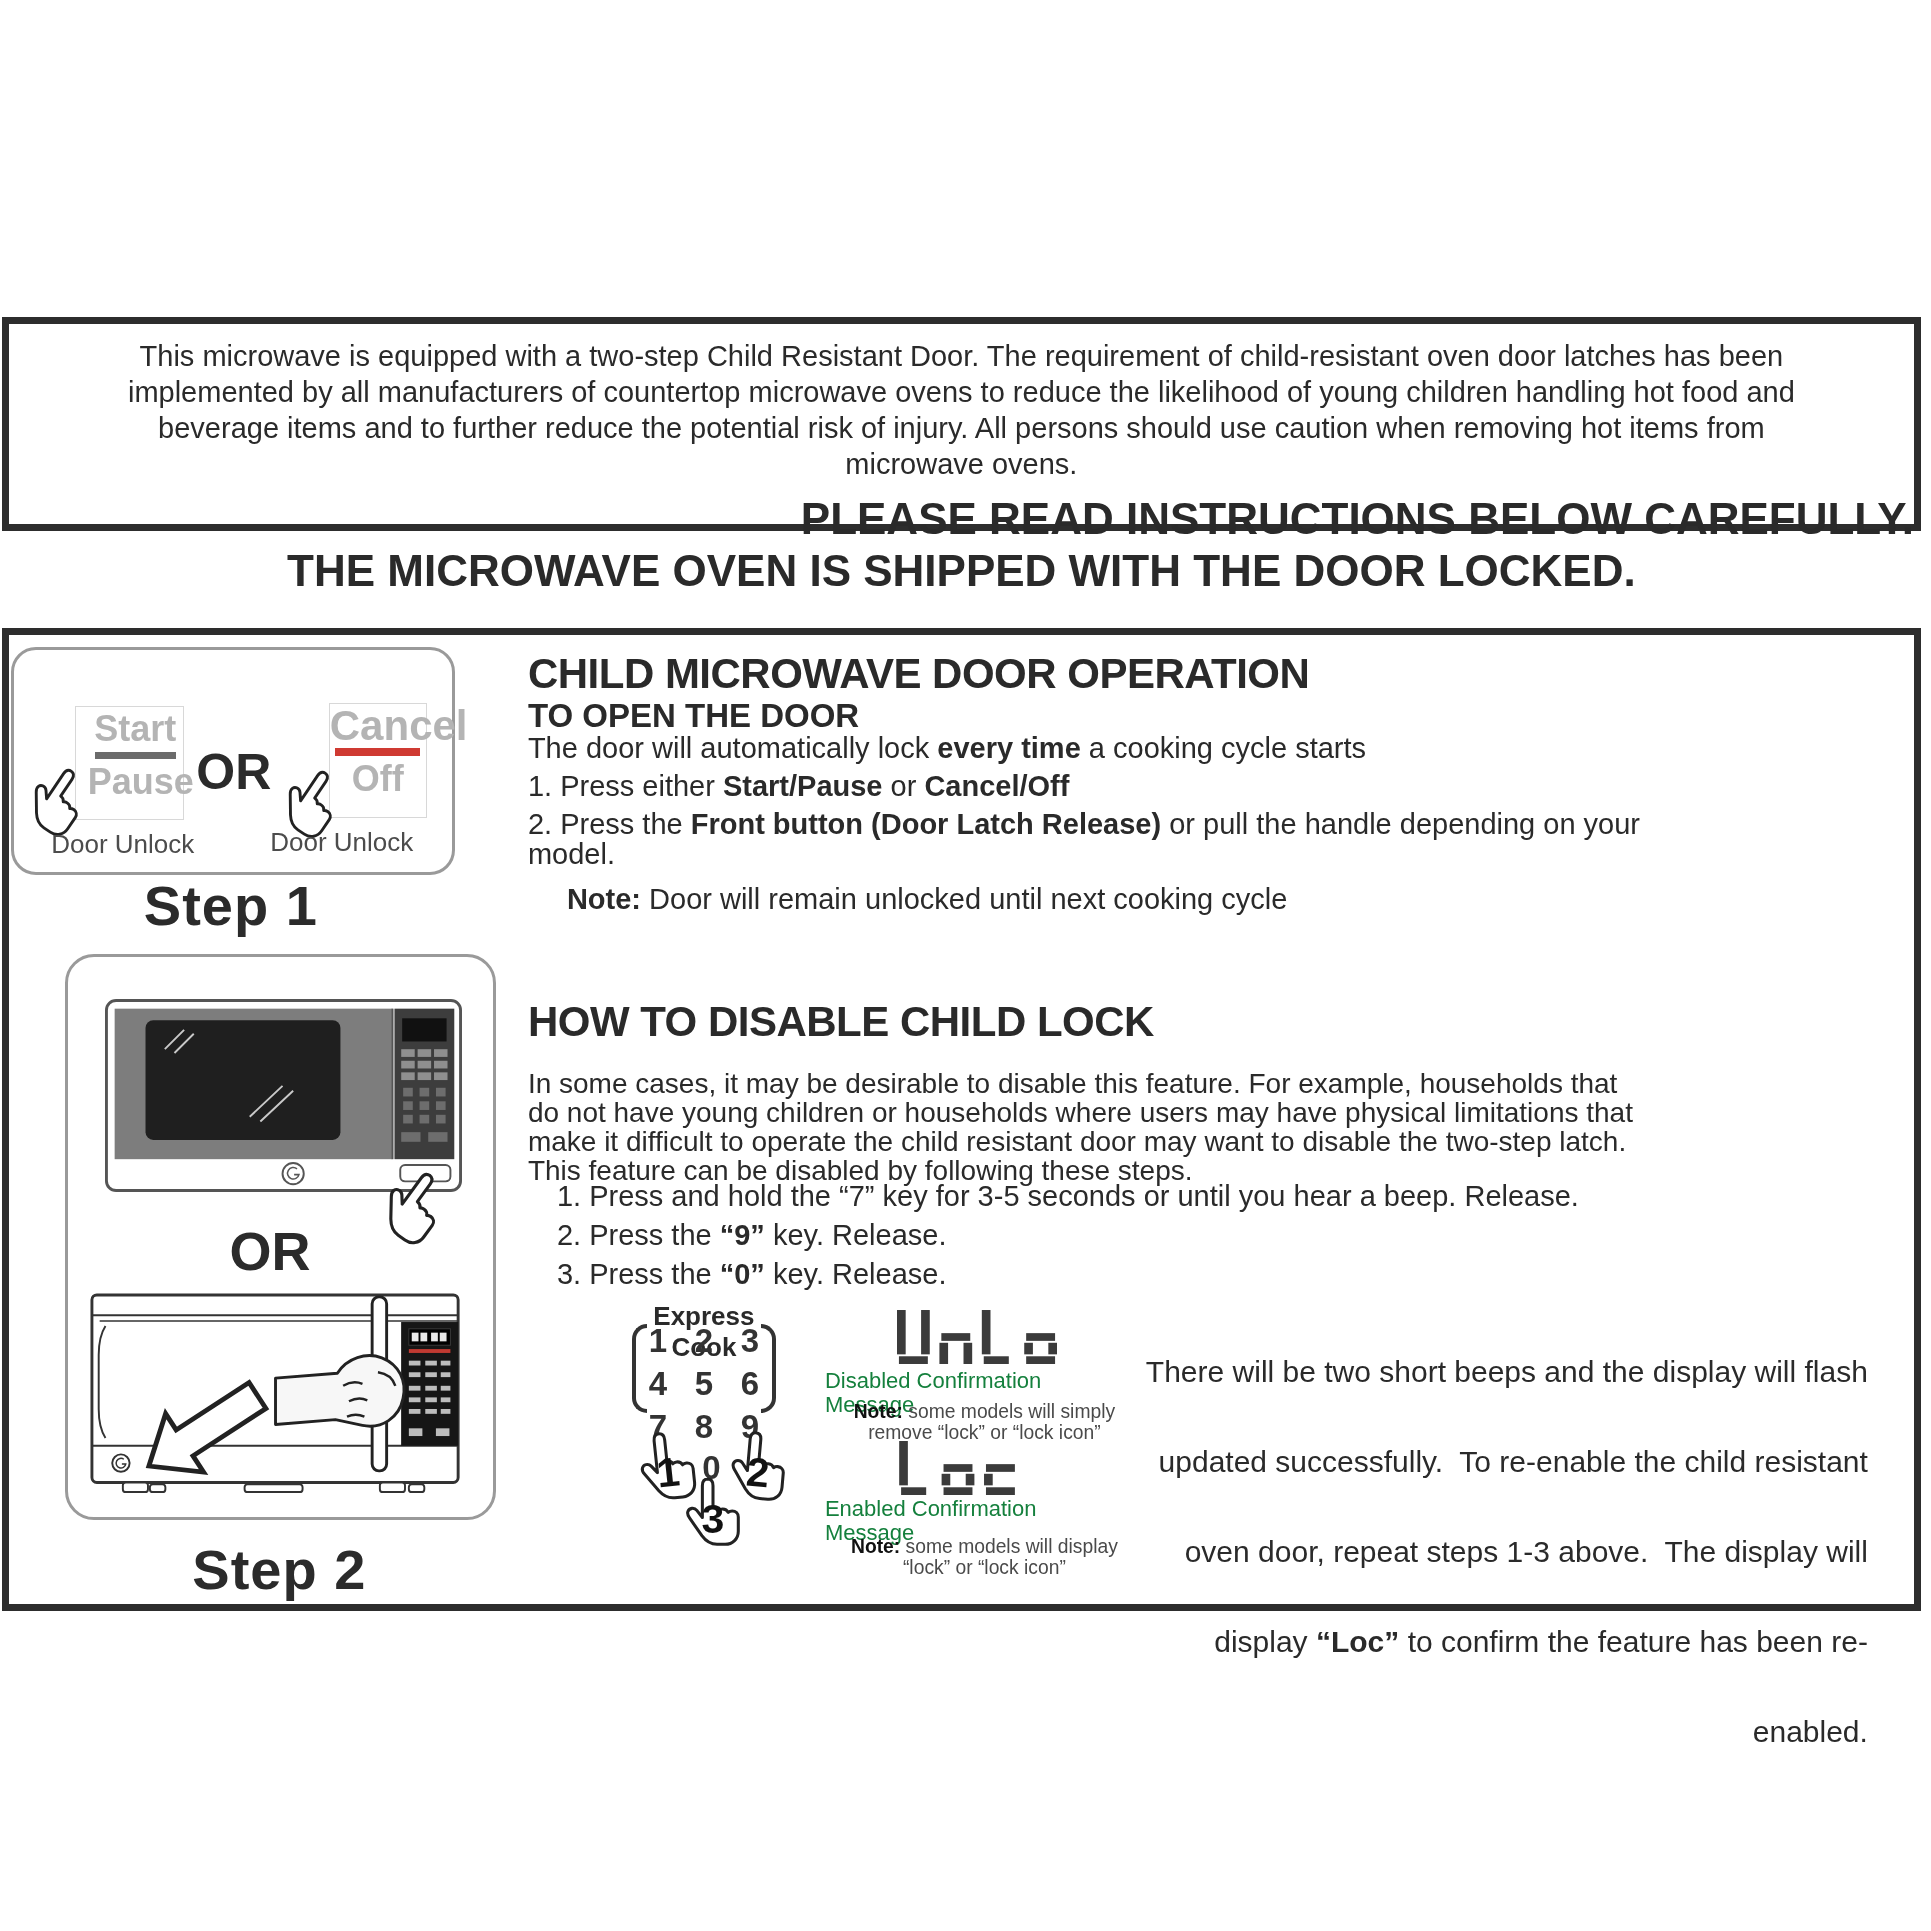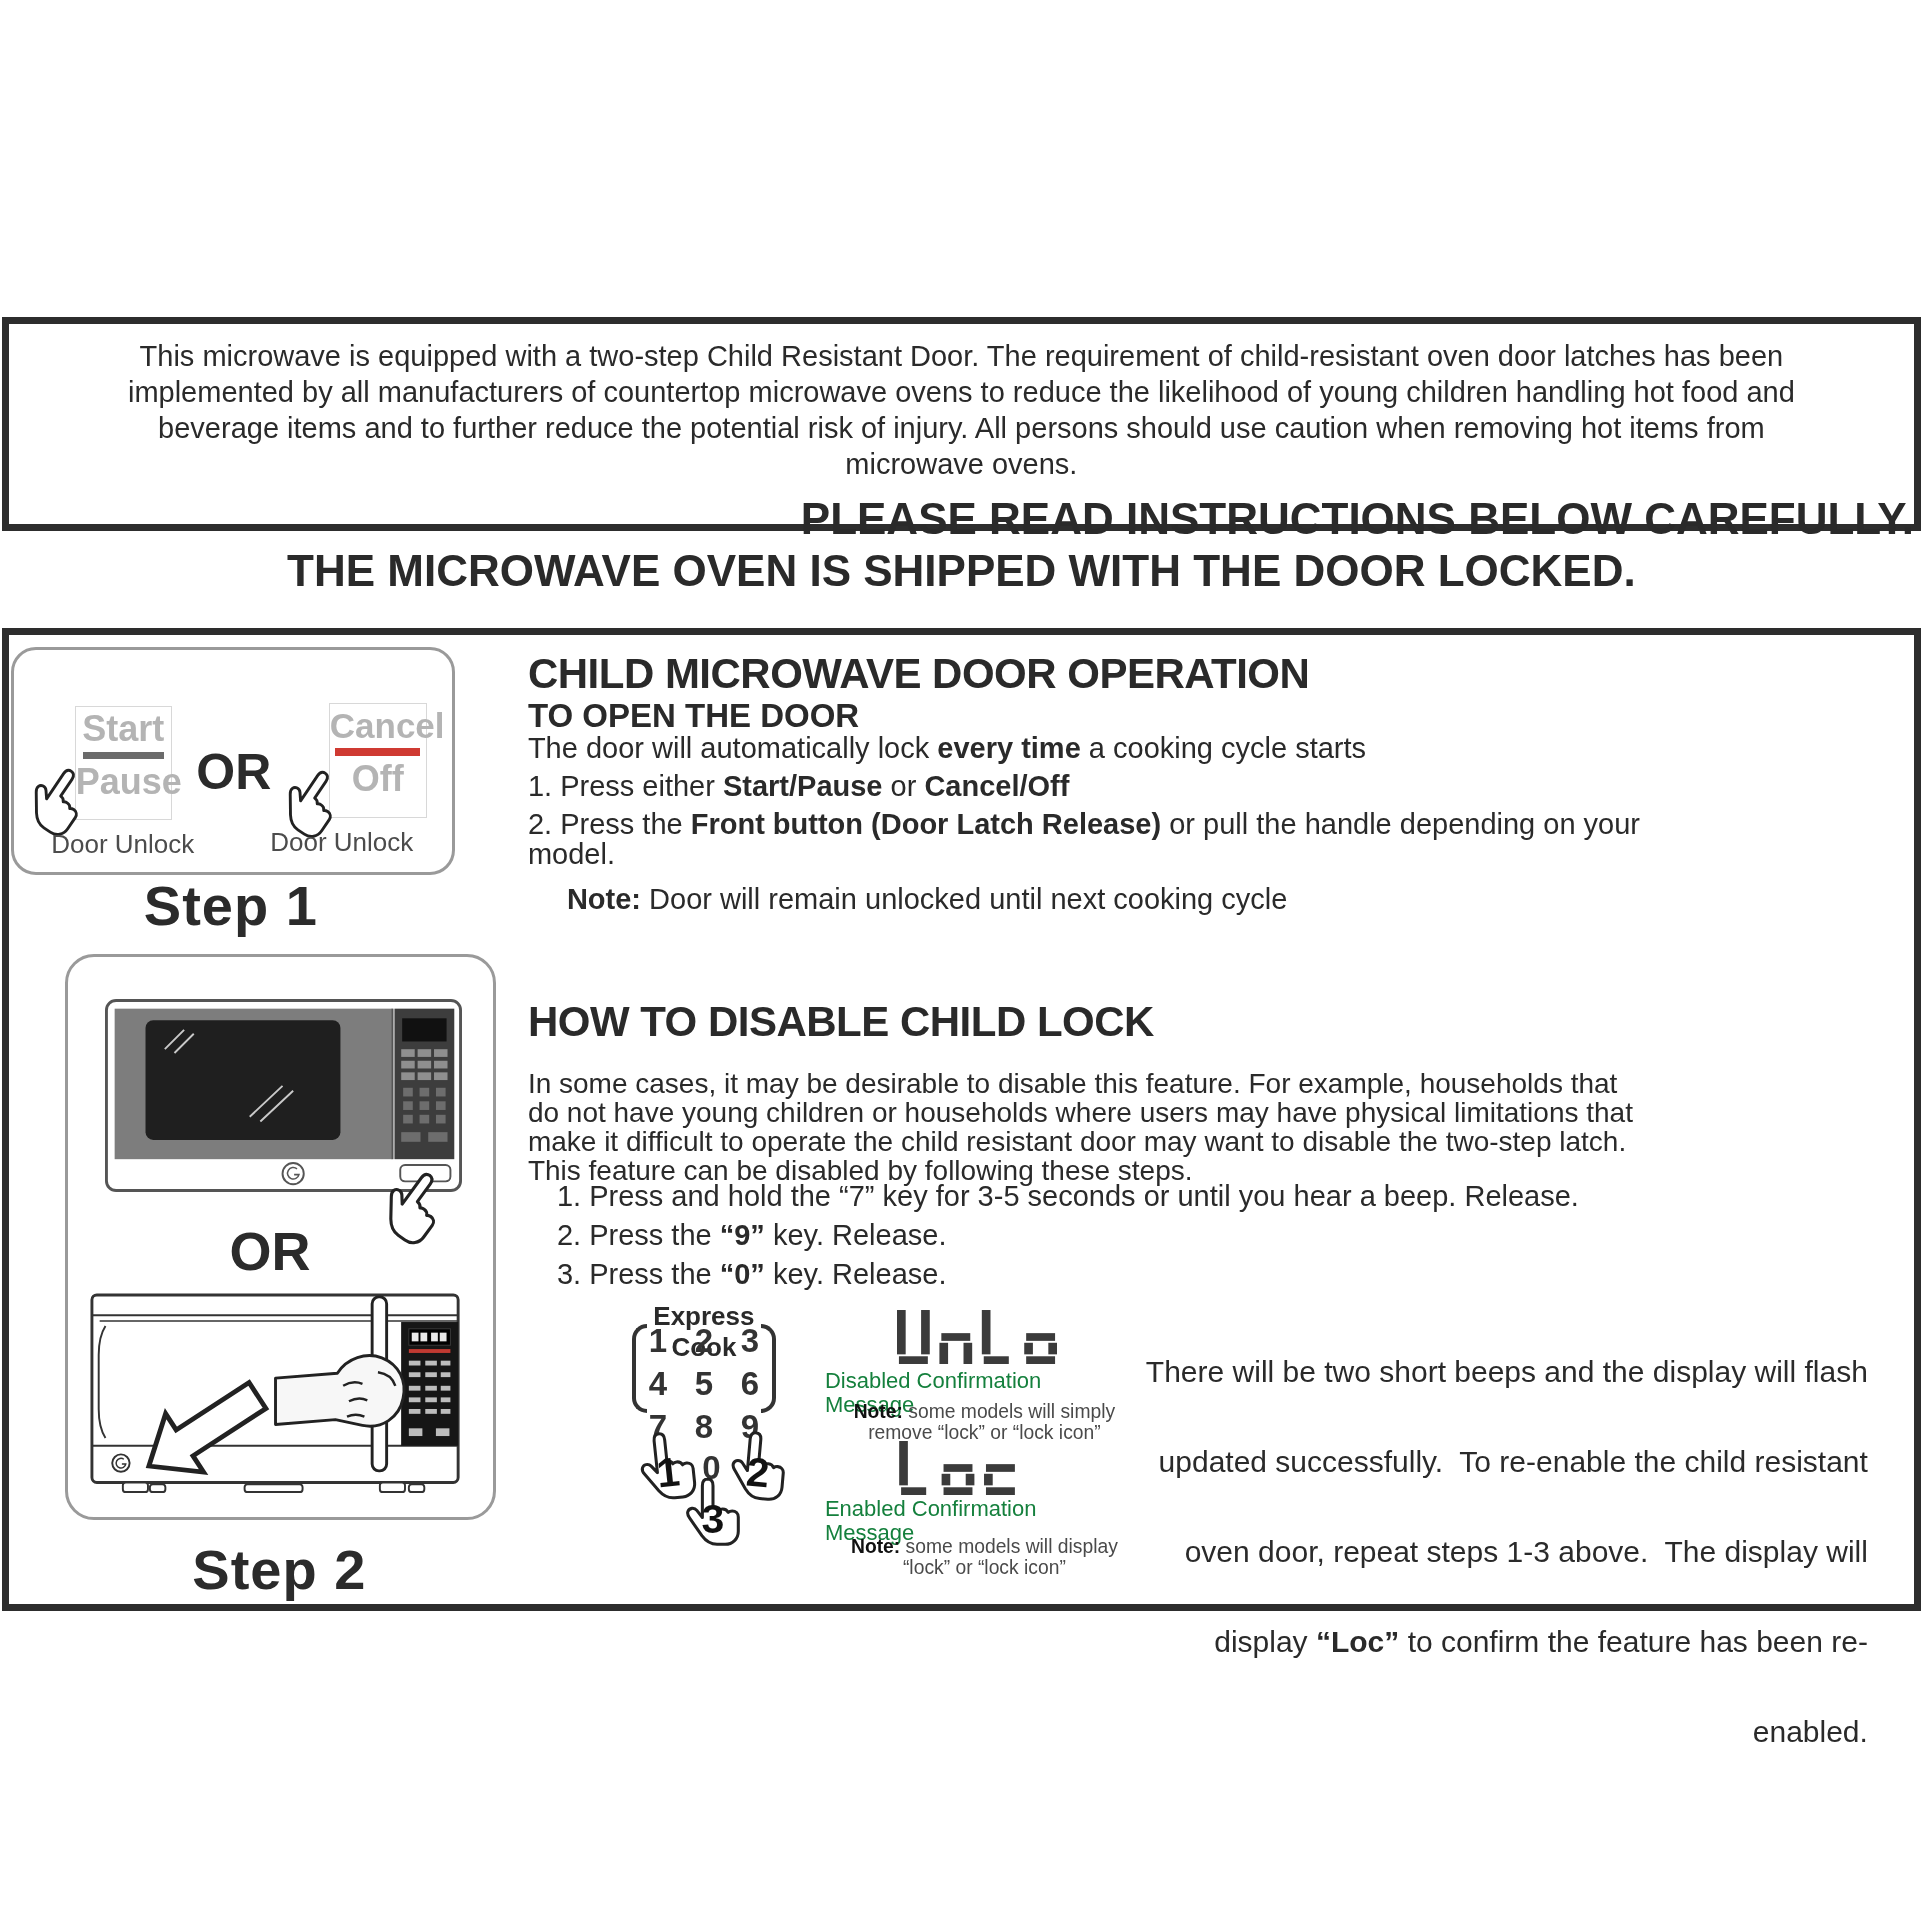--- a/index.html
+++ b/index.html
@@ -69,34 +69,34 @@
       <span>microwave ovens.</span>
     </div>
     <div class="warn-h warn-h1">PLEASE READ INSTRUCTIONS BELOW CAREFULLY.</div>
     <div class="warn-h">THE MICROWAVE OVEN IS SHIPPED WITH THE DOOR LOCKED.</div>
   </section>
 
   <section class="box box2">
 
     <div class="abs step1-box">
 
-      <div class="demo-btn" style="left:61px;top:56px;width:95px;height:112px;">
+      <div class="demo-btn" style="left:61px;top:56px;width:95px;height:112px;padding-left:12px;">
         <span class="lbl" style="margin-top:1.9px;">Start</span>
         <span class="bar bar-gray"></span>
         <span class="lbl">Pause</span>
       </div>
       <div class="hand" style="left:9.7px;top:114px;width:64px;height:81px;transform:rotate(34deg);">
         <svg viewBox="0 0 60 84">
             <path d="M25 4c-3.5 0-5.5 2.5-5.5 6.5L19.5 42l-5.5-7c-2.5-3.2-7.5-2.5-8.8 1-.8 2.2 0 4.2 1.6 6.4L19 60c4 5.5 8.5 8.5 15 8.5h8c7.5 0 13-5.5 13-13v-14c0-3.6-2.6-6-6-6-1.6 0-3 .5-4 1.4-1-2.2-3-3.4-5.5-3.4-1.6 0-3 .5-4 1.4-1-2.2-3-3.4-5.5-3.4v-21c0-4-2-6.5-5.5-6.5z" fill="#fff" stroke="#222" stroke-width="3" stroke-linejoin="round"></path>
           </svg>
       </div>
       <div class="abs or-word" style="left:162px;top:93px;width:116px;font-size:50px;">OR</div>
 
       <div class="demo-btn" style="left:315px;top:53px;width:96px;height:113px;">
-        <span class="lbl" style="margin-top:1px;font-size:35px;">Cancel</span>
+        <span class="lbl" style="margin-top:1px;font-size:42px;">Cancel</span>
         <span class="bar bar-red"></span>
         <span class="lbl">Off</span>
       </div>
       <div class="hand" style="left:263px;top:116px;width:64px;height:81px;transform:rotate(34deg);">
         <svg viewBox="0 0 60 84">
             <path d="M25 4c-3.5 0-5.5 2.5-5.5 6.5L19.5 42l-5.5-7c-2.5-3.2-7.5-2.5-8.8 1-.8 2.2 0 4.2 1.6 6.4L19 60c4 5.5 8.5 8.5 15 8.5h8c7.5 0 13-5.5 13-13v-14c0-3.6-2.6-6-6-6-1.6 0-3 .5-4 1.4-1-2.2-3-3.4-5.5-3.4-1.6 0-3 .5-4 1.4-1-2.2-3-3.4-5.5-3.4v-21c0-4-2-6.5-5.5-6.5z" fill="#fff" stroke="#222" stroke-width="3" stroke-linejoin="round"></path>
           </svg>
       </div>
       <div class="abs door-unlock" style="left:27px;top:179px;width:164px;">Door Unlock</div>
       <div class="abs door-unlock" style="left:246px;top:177px;width:164px;">Door Unlock</div>

